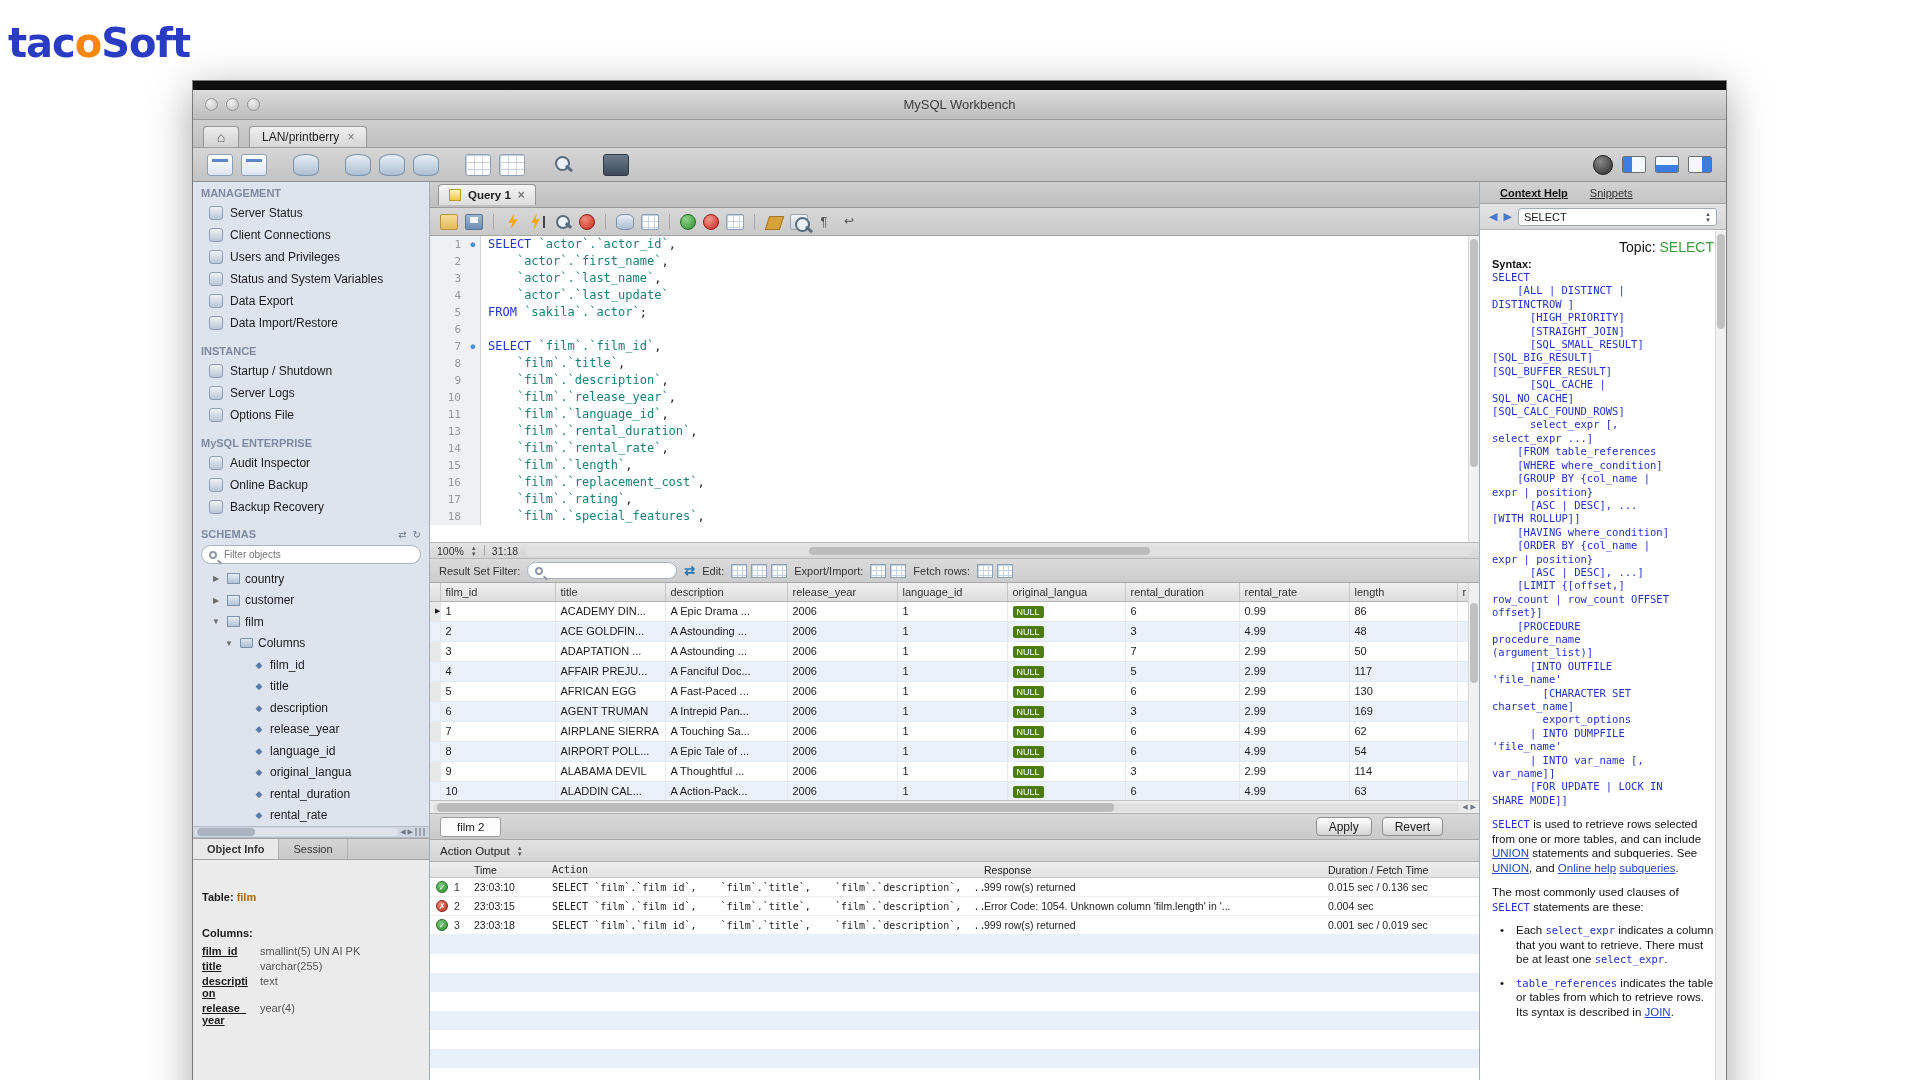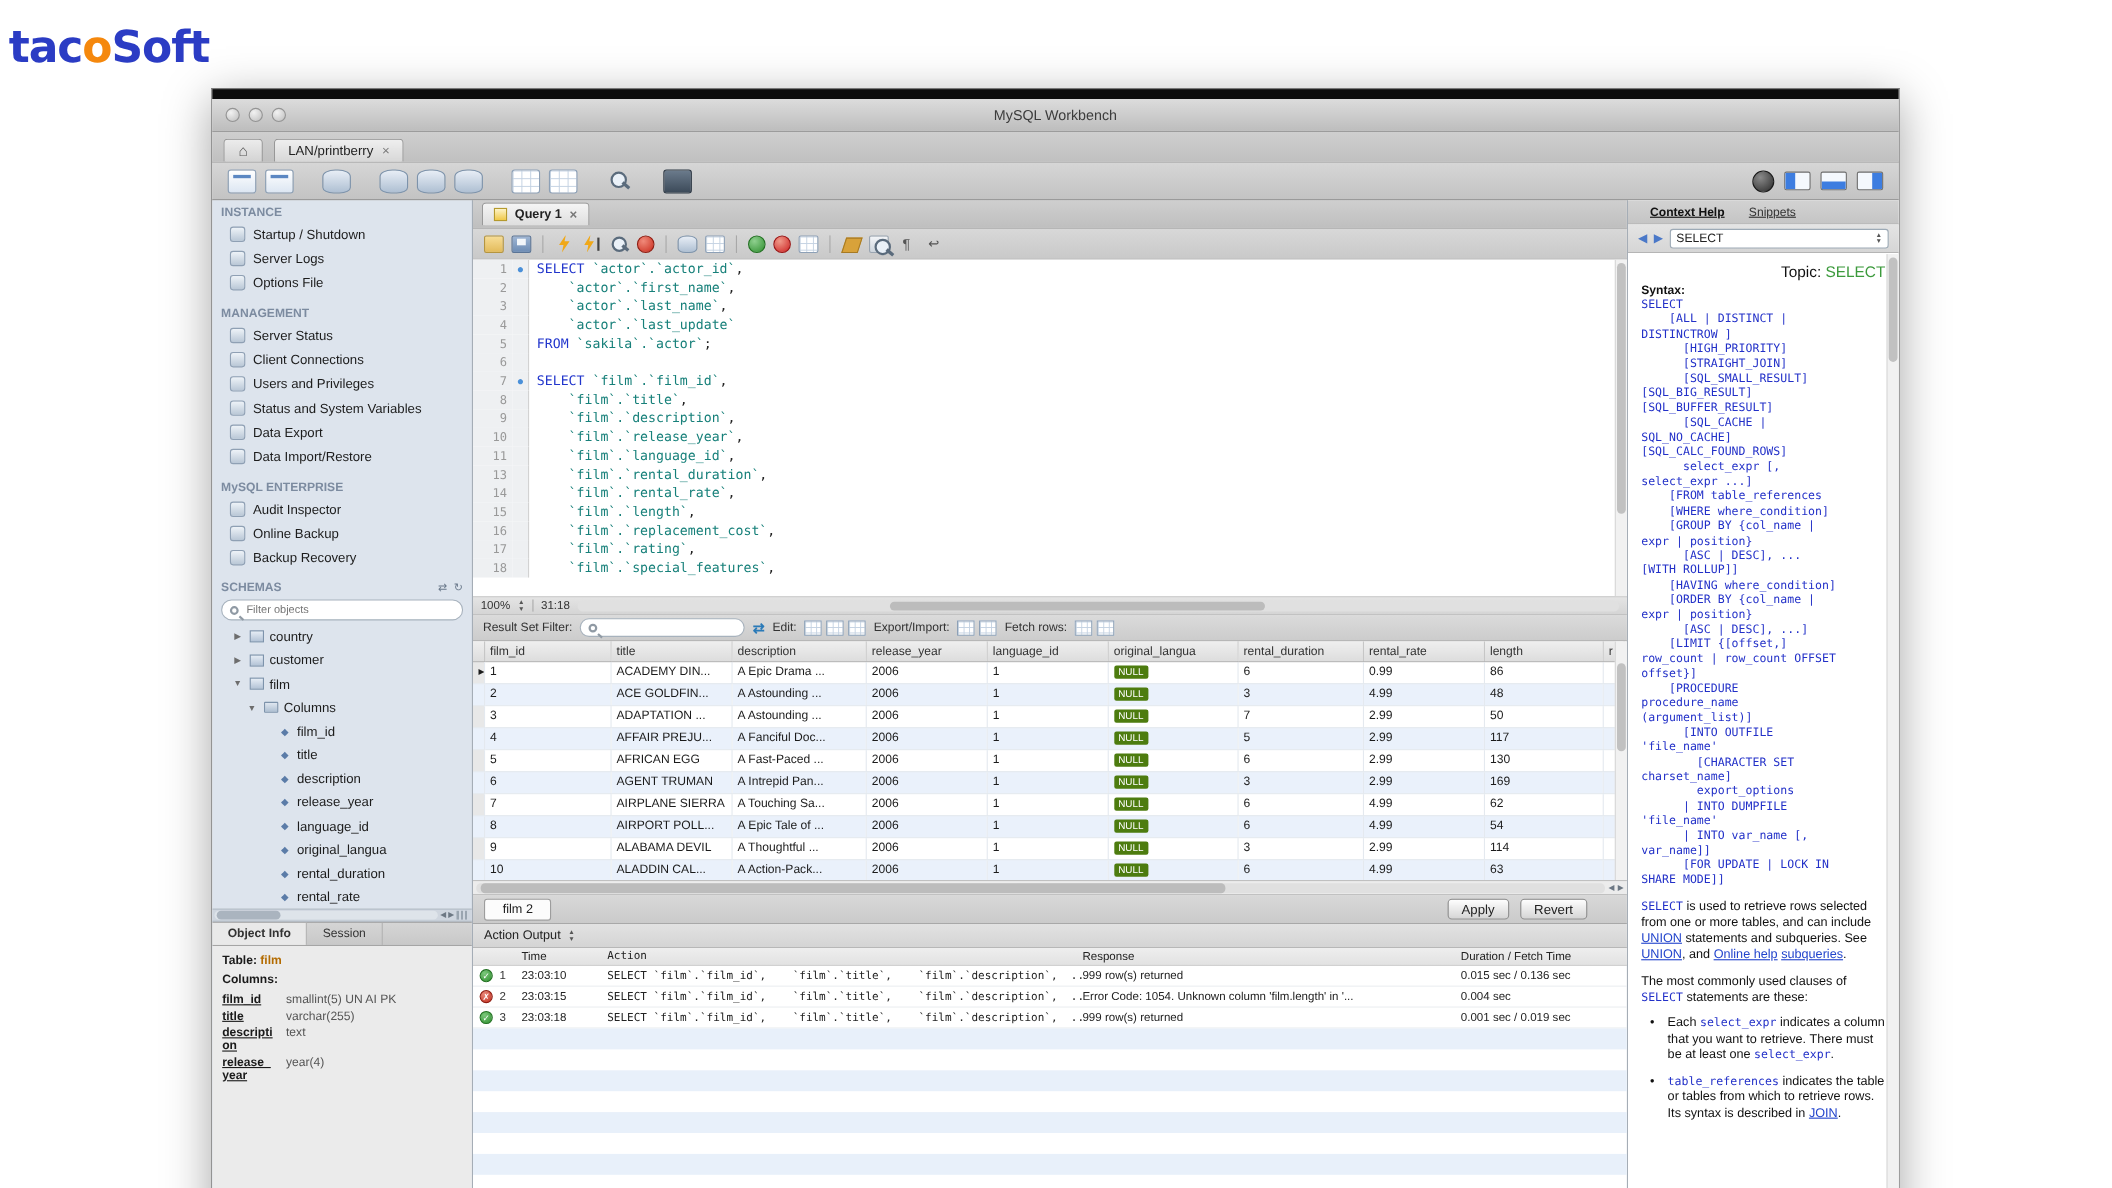--- a/index.html
+++ b/index.html
@@ -86,21 +86,21 @@
   .tree-hscroll { height:12px; background:#cfd6df; border-top:1px solid #b3bcc6; border-bottom:1px solid #b3bcc6;
                   display:flex; align-items:center; padding:0 2px; gap:2px; }
   .th-track { flex:1; height:8px; background:#dee4ea; border-radius:4px; position:relative; }
   .th-thumb { position:absolute; left:2px; top:0; width:58px; height:8px; background:#aab4bf; border-radius:4px; }
   .th-arrow { font-size:7px; color:#6d7884; }
   .grip { width:12px; height:8px; background:repeating-linear-gradient(90deg,#9aa5b0 0 2px, transparent 2px 4px); }
   .info-tabs { display:flex; background:linear-gradient(#d5d5d5,#c8c8c8); border-top:1px solid #a5a5a5; border-bottom:1px solid #a5a5a5; height:22px; }
   .info-tab { padding:0 14px; font-size:11px; color:#333; display:flex; align-items:center; border-right:1px solid #b2b2b2; }
   .info-tab.active { background:#e9e9e9; font-weight:bold; }
   .object-info { flex:1; background:#ebebeb; padding:7px 9px; font-size:11px; overflow:hidden; }
-  .oi-line { margin-bottom:6px; }
+  .oi-line { margin-bottom:6px;margin-top:24px; }
   .oi-label { font-weight:bold; color:#1a1a1a; }
   .oi-table-name { color:#b36b00; font-weight:bold; }
   .oi-row { display:flex; margin-bottom:3px; }
   .oi-name { width:48px; font-weight:bold; color:#1a1a1a; word-break:break-all; text-decoration:underline; line-height:12px; }
   .oi-type { margin-left:10px; color:#555; }
   .sb-status { height:15px; font-size:10.5px; color:#3a3a3a; padding:0 8px; background:#dde4ed; overflow:hidden; }
   
   .center { flex:1; min-width:0; display:flex; flex-direction:column; background:#fff; border-right:1px solid #a5adb6; }
   .qtabbar { height:26px; background:linear-gradient(#cfcfcf,#bfbfbf); border-bottom:1px solid #9b9b9b;
              display:flex; align-items:center; padding-left:8px; }
@@ -279,59 +279,59 @@
       <span class="lt lt-bottom"></span>
       <span class="lt lt-right"></span>
     </span>
   </div>
 
   <div class="content">
 
     <div class="sidebar">
       <div id="sb-sections">
           <div class="sb-section">
+            <div class="sb-header">MANAGEMENT</div>
+            <div class="sb-item">
+              <span class="sb-ic"></span>
+              <span class="sb-label">Server Status</span>
+            </div>
+            <div class="sb-item">
+              <span class="sb-ic"></span>
+              <span class="sb-label">Client Connections</span>
+            </div>
+            <div class="sb-item">
+              <span class="sb-ic"></span>
+              <span class="sb-label">Users and Privileges</span>
+            </div>
+            <div class="sb-item">
+              <span class="sb-ic"></span>
+              <span class="sb-label">Status and System Variables</span>
+            </div>
+            <div class="sb-item">
+              <span class="sb-ic"></span>
+              <span class="sb-label">Data Export</span>
+            </div>
+            <div class="sb-item">
+              <span class="sb-ic"></span>
+              <span class="sb-label">Data Import/Restore</span>
+            </div>
+          </div>
+          <div class="sb-section">
             <div class="sb-header">INSTANCE</div>
             <div class="sb-item">
               <span class="sb-ic"></span>
               <span class="sb-label">Startup / Shutdown</span>
             </div>
             <div class="sb-item">
               <span class="sb-ic"></span>
               <span class="sb-label">Server Logs</span>
             </div>
             <div class="sb-item">
               <span class="sb-ic"></span>
               <span class="sb-label">Options File</span>
-            </div>
-          </div>
-          <div class="sb-section">
-            <div class="sb-header">MANAGEMENT</div>
-            <div class="sb-item">
-              <span class="sb-ic"></span>
-              <span class="sb-label">Server Status</span>
-            </div>
-            <div class="sb-item">
-              <span class="sb-ic"></span>
-              <span class="sb-label">Client Connections</span>
-            </div>
-            <div class="sb-item">
-              <span class="sb-ic"></span>
-              <span class="sb-label">Users and Privileges</span>
-            </div>
-            <div class="sb-item">
-              <span class="sb-ic"></span>
-              <span class="sb-label">Status and System Variables</span>
-            </div>
-            <div class="sb-item">
-              <span class="sb-ic"></span>
-              <span class="sb-label">Data Export</span>
-            </div>
-            <div class="sb-item">
-              <span class="sb-ic"></span>
-              <span class="sb-label">Data Import/Restore</span>
             </div>
           </div>
           <div class="sb-section">
             <div class="sb-header">MySQL ENTERPRISE</div>
             <div class="sb-item">
               <span class="sb-ic"></span>
               <span class="sb-label">Audit Inspector</span>
             </div>
             <div class="sb-item">
               <span class="sb-ic"></span>

